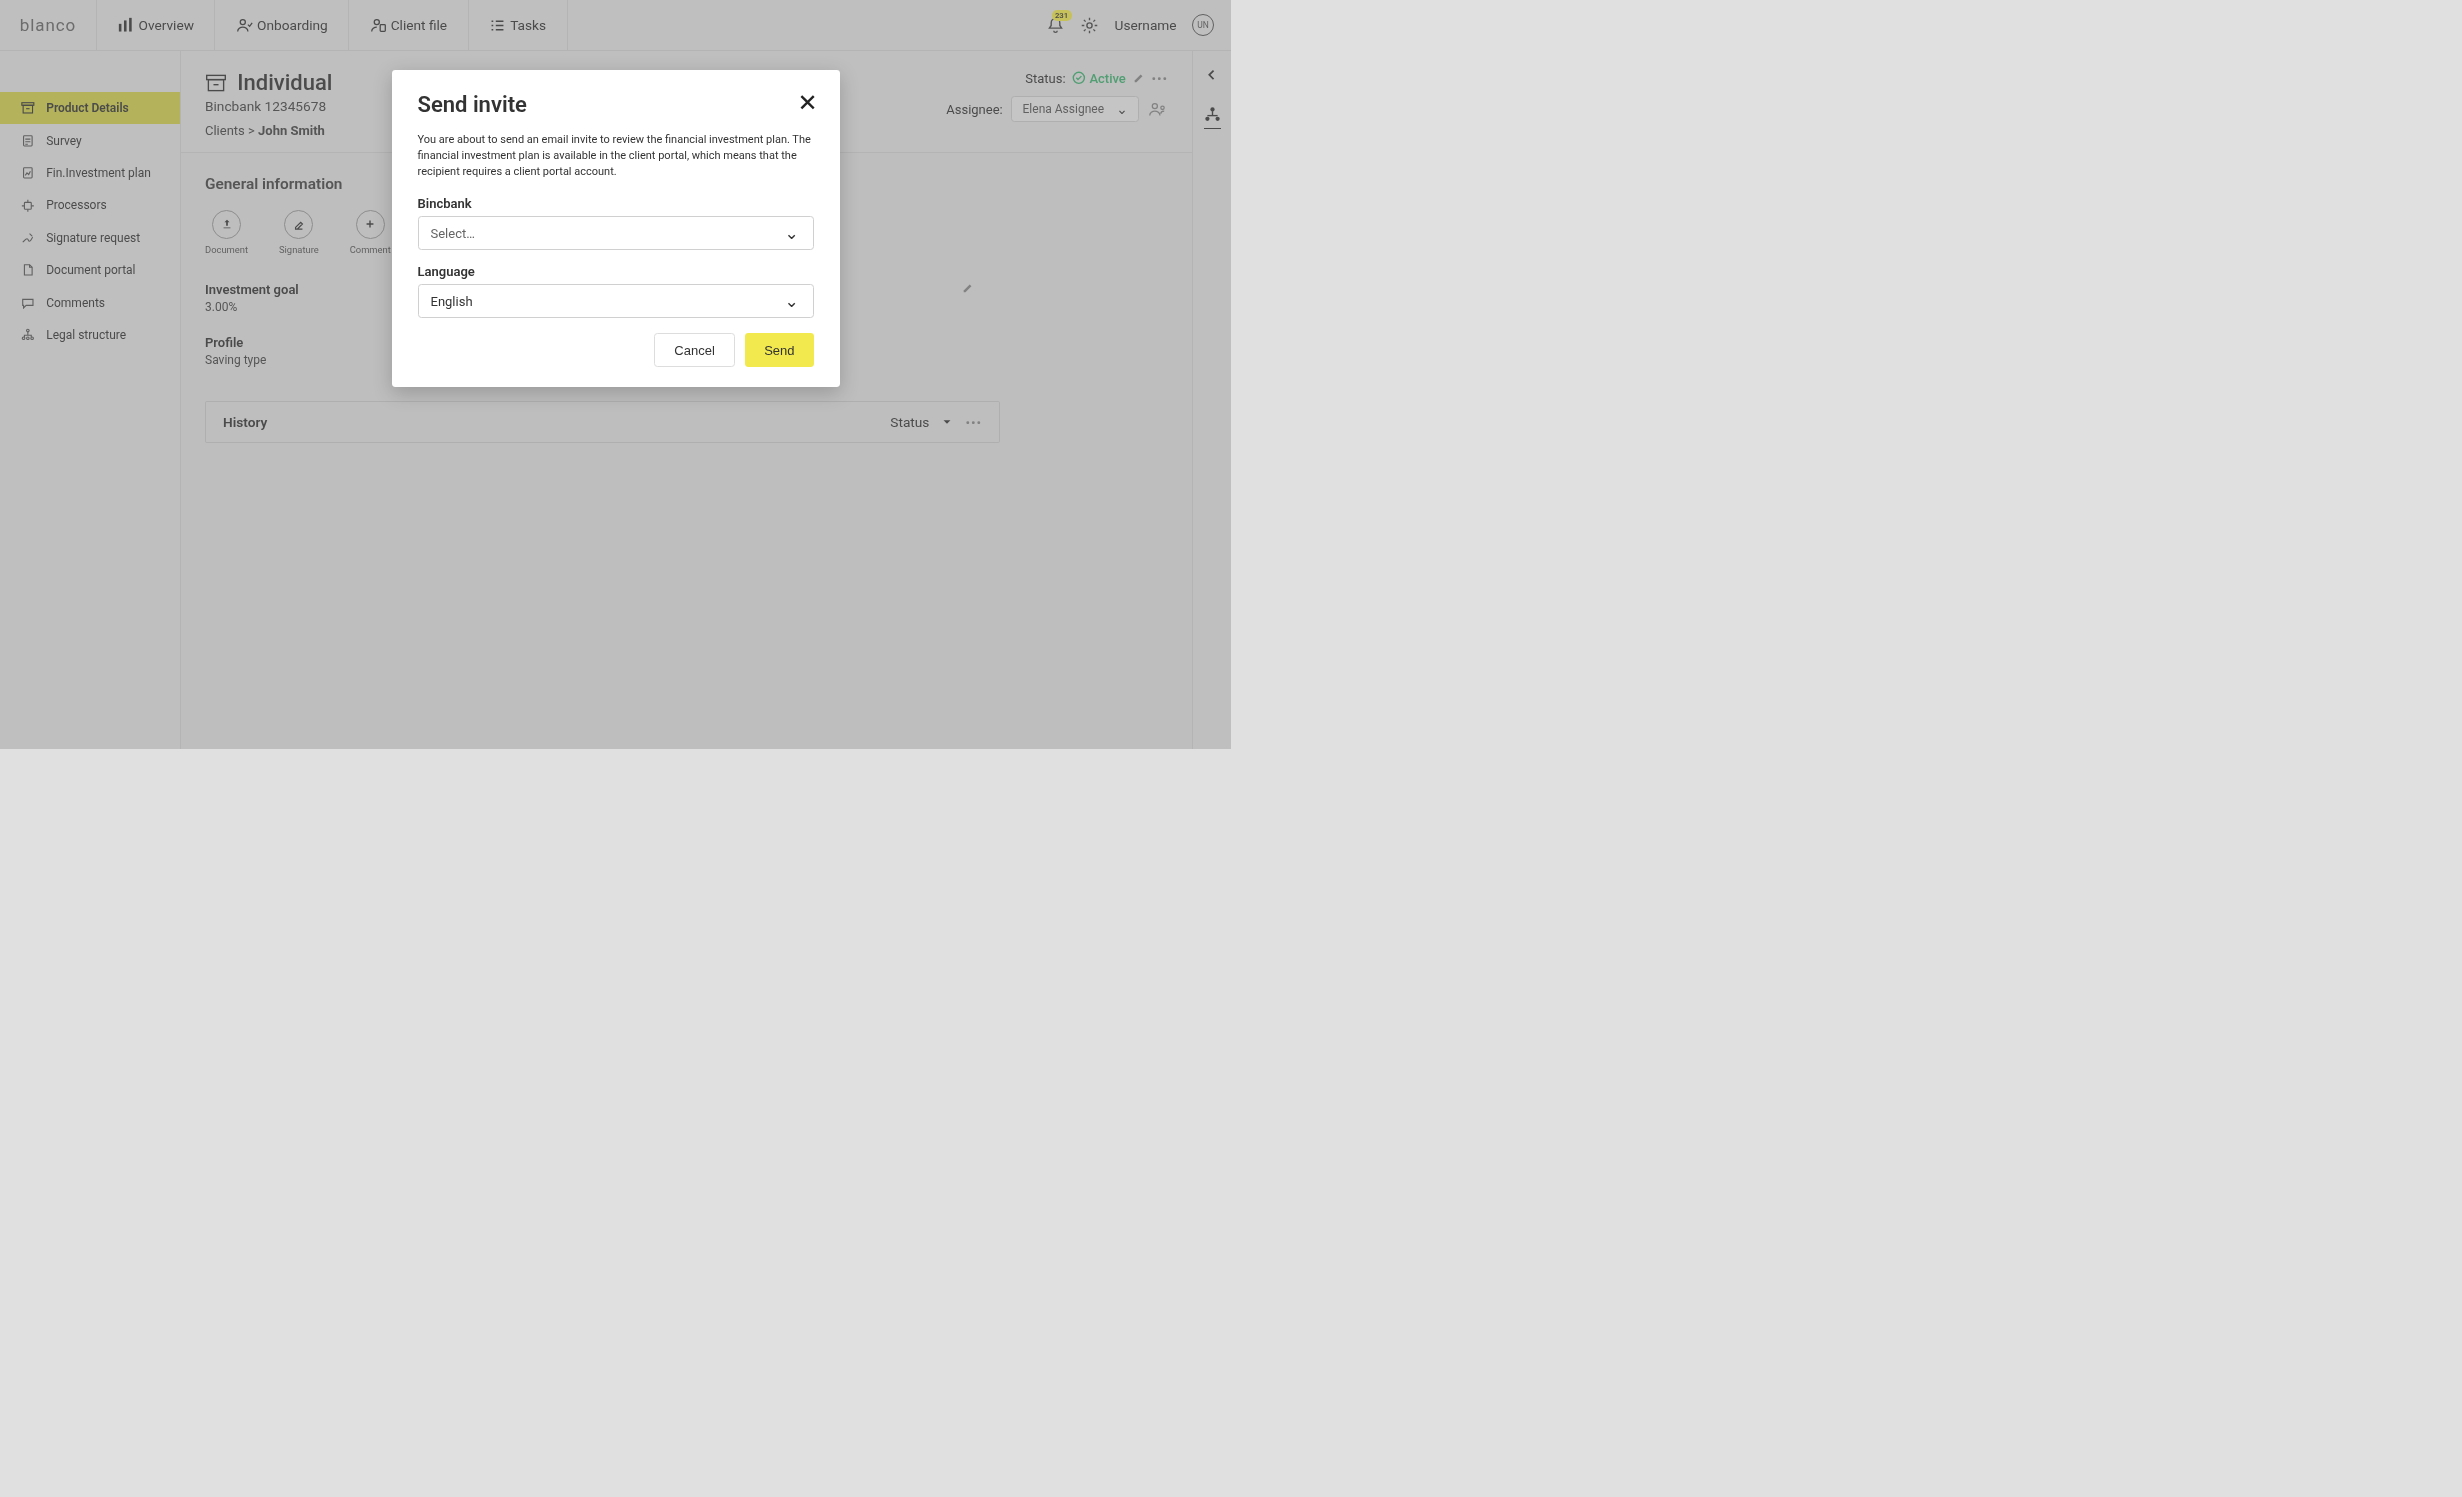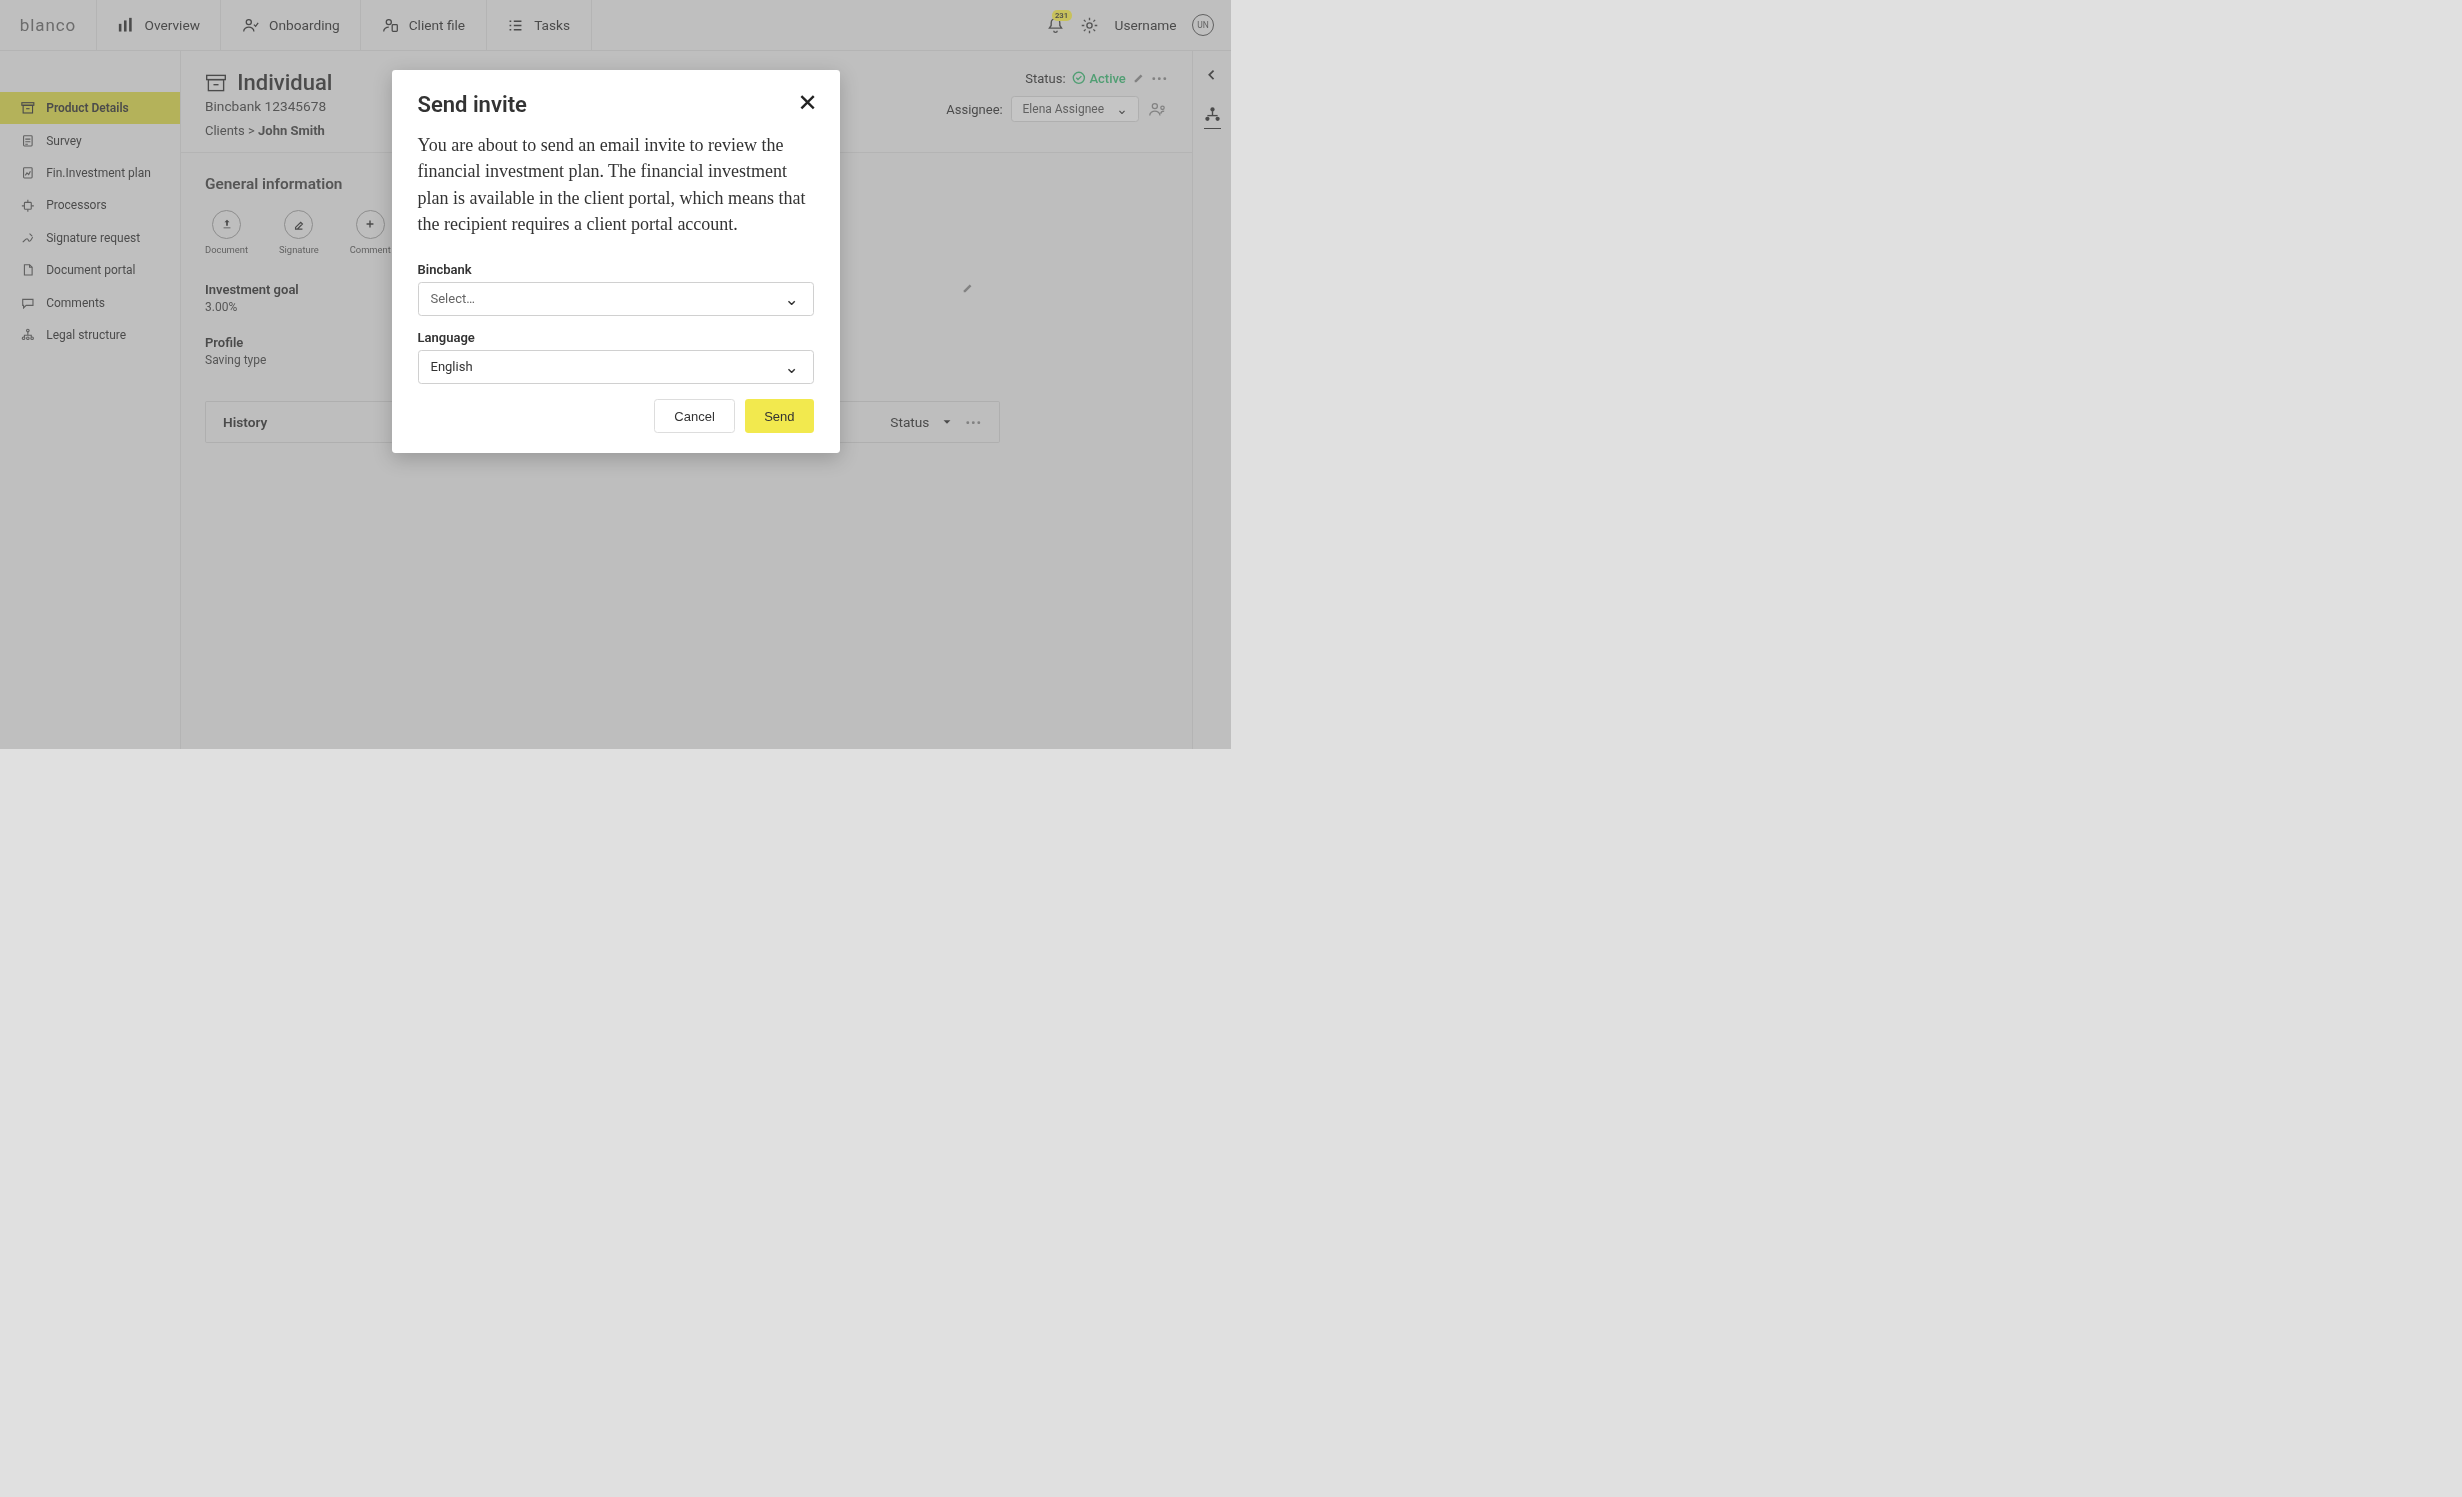--- a/index.html
+++ b/index.html
@@ -29,21 +29,21 @@
   color: #666;
   font-size: 17px;
   letter-spacing: 0.9px;
 }
 .nav-tabs { display: flex; }
 .nav-tab {
   display: flex;
   align-items: center;
   padding: 0 20.5px;
   border-right: 0.9px solid #d5d5d5;
-  gap: 10px;
+  gap: 4px;
   font-size: 13.7px;
   color: #333;
   cursor: pointer;
 }
 .nav-tab .icon { width: 17px; height: 17px; display:flex; align-items:center; justify-content:center;}
 .topbar-right {
   margin-left: auto;
   display: flex;
   align-items: center;
   gap: 15.4px;
@@ -212,21 +212,21 @@
   position: relative;
 }
 .modal-title { font-size: 22px; font-weight: 600; color: #333; margin-bottom: 15.4px;}
 .modal-close {
   position: absolute;
   top: 19px; right: 22px;
   font-size: 24px;
   cursor: pointer;
   color: #222;
 }
-.modal-text { font-size: 18px; line-height: 1.45; color: #333; margin-bottom: 25px; font-family: Liberation Serif, serif;}
+.modal-text { font-size: 11px; line-height: 1.45; color: #333; margin-bottom: 16px;}
 .form-label { font-size: 13px; font-weight: 600; color: #333; margin-bottom: 5.1px; display:block;}
 .form-select {
   width: 100%;
   border: 0.9px solid #d0d0d0;
   border-radius: 3.4px;
   padding: 8.5px 12px;
   font-size: 13px;
   color: #666;
   background: #fff;
   margin-bottom: 13.7px;

